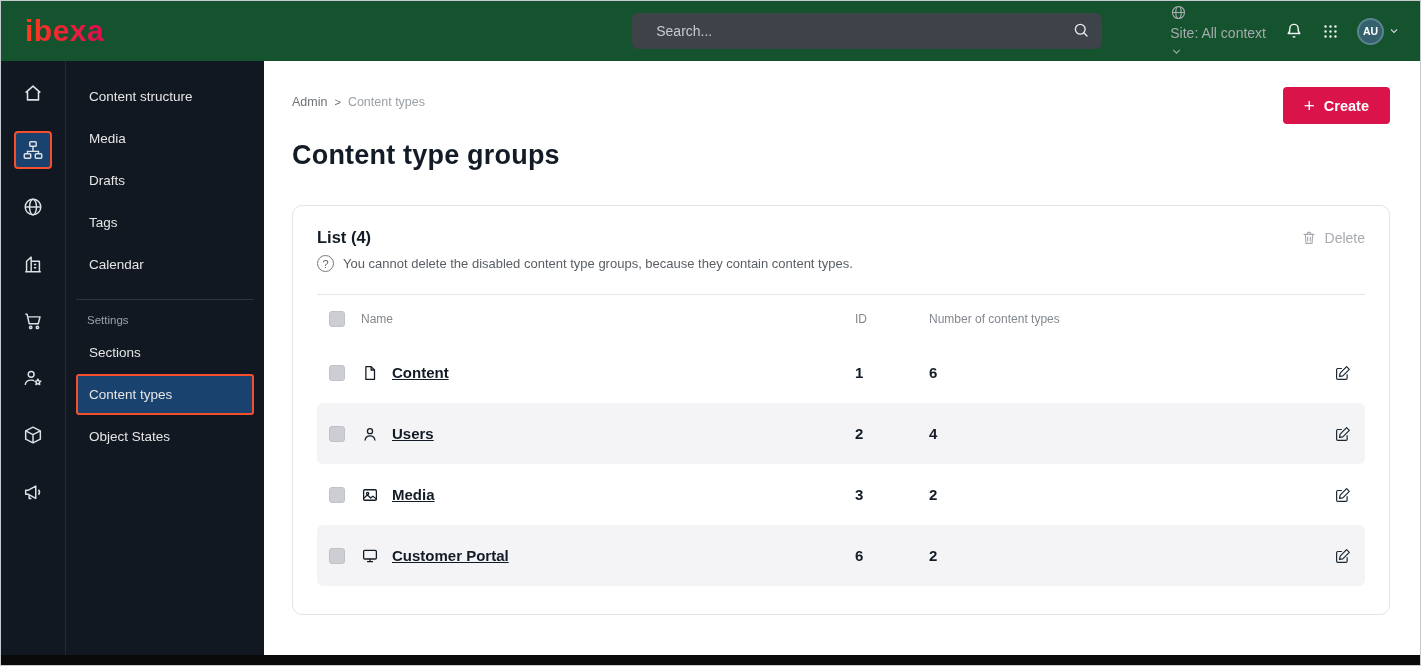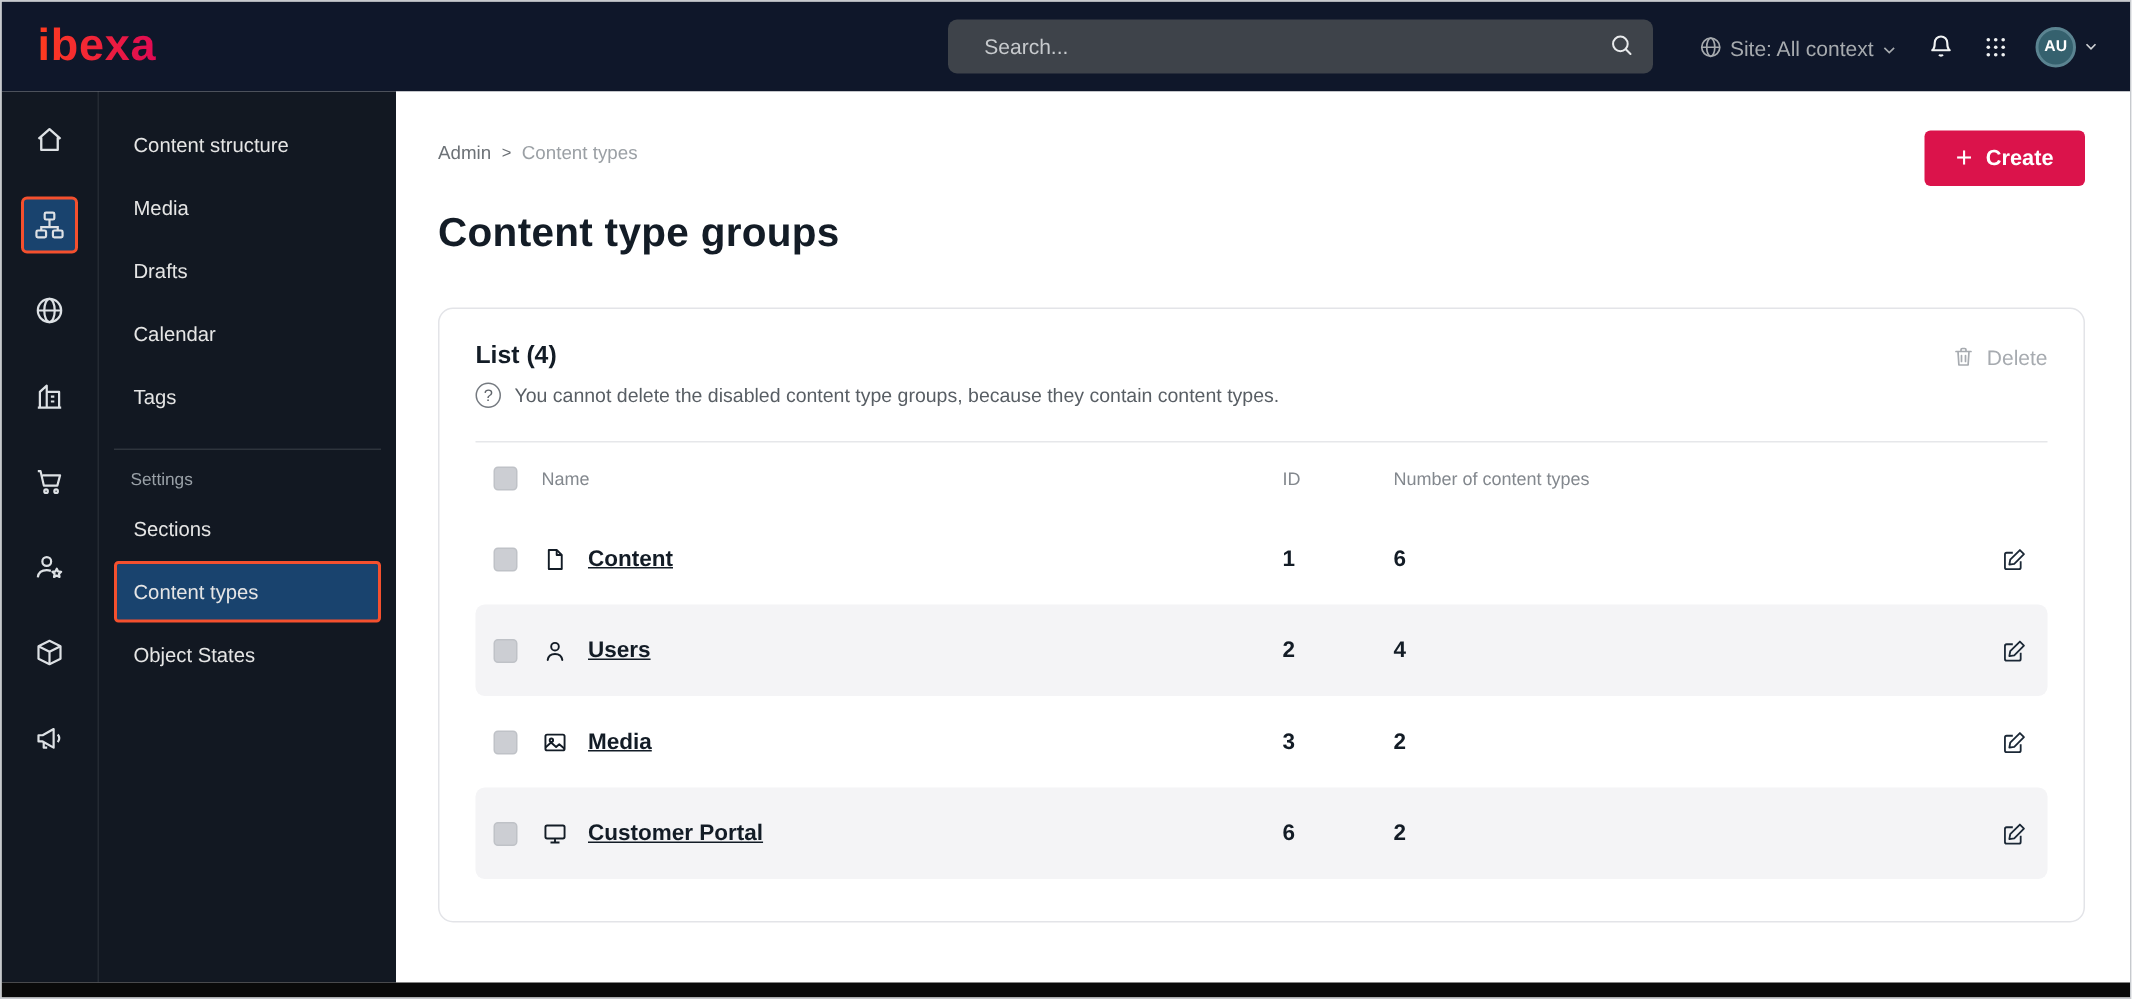--- a/index.html
+++ b/index.html
@@ -1,31 +1,31 @@
 <!DOCTYPE html>
 <html style="--accent: #db134b;"><head>
 <meta charset="utf-8">
 <style>
   * { box-sizing: border-box; margin: 0; padding: 0; }
   html,body { background:#e9eaec; }
   body { font-family:"Liberation Sans", sans-serif; }
   .window { width:1421px; height:666px; border:1px solid #c7cace; background:#fff; display:flex; flex-direction:column; overflow:hidden; }
 
   
-  .topbar { height:60px; flex:0 0 auto; background:#0f172a; display:flex; align-items:center; padding:0 20px 0 24px; }
+  .topbar { height:60px; flex:0 0 auto; background:#14532d; display:flex; align-items:center; padding:0 20px 0 24px; }
   .logo { font-size:30px; font-weight:800; letter-spacing:.5px;
           background:linear-gradient(90deg,#ff3c1e,#e00a54);
           -webkit-background-clip:text; background-clip:text; color:transparent; }
   .search-wrap { position:relative; width:470px; margin-left:528px; }
   .search-wrap input { width:100%; height:36px; background:#3e434a; border:none; border-radius:6px;
                        color:#fff; font-size:14px; padding:0 42px 0 24px; font-family:inherit; }
   .search-wrap input::placeholder { color:#c7cacd; }
   .search-icon { position:absolute; right:12px; top:8px; color:#e8eaec; }
   .topbar-right { margin-left:auto; display:flex; align-items:center; gap:18px; }
-  .site-context { display:flex; align-items:flex-end; gap:4px; color:#a6aaae; font-size:14px; cursor:pointer; }
+  .site-context { display:flex; align-items:flex-start; gap:4px; color:#a6aaae; font-size:14px; cursor:pointer;flex-direction:column; }
   .tb-icon { color:#f0f2f3; display:flex; align-items:center; cursor:pointer; }
   .avatar-wrap { display:flex; align-items:center; gap:4px; cursor:pointer; }
   .avatar { width:27px; height:27px; border-radius:50%; background:#35616e; border:2px solid #5b8491;
             color:#fff; font-size:10.5px; font-weight:700; display:flex; align-items:center; justify-content:center; }
 
   
   .shell { flex:1; display:flex; min-height:0; }
 
   
   .rail { width:65px; flex:0 0 auto; background:#121822; border-right:1px solid rgba(255,255,255,.08);
@@ -214,22 +214,22 @@
               <path d="M18 9.5a4.3 4.3 0 0 1 0 5.5M7.8 15v4h2.5"></path>
             </svg>
           </span>
       </div>
     </nav>
 
     <nav class="menu">
       <div class="menu-item">Content structure</div>
       <div class="menu-item">Media</div>
       <div class="menu-item">Drafts</div>
+      <div class="menu-item">Tags</div>
       <div class="menu-item">Calendar</div>
-      <div class="menu-item">Tags</div>
       <div class="menu-section">Settings</div>
       <div class="menu-item">Sections</div>
       <div class="menu-item active">Content types</div>
       <div class="menu-item">Object States</div>
     </nav>
 
     <main class="main">
       <div class="crumb-row">
         <div class="breadcrumb">
           <span>Admin</span>

